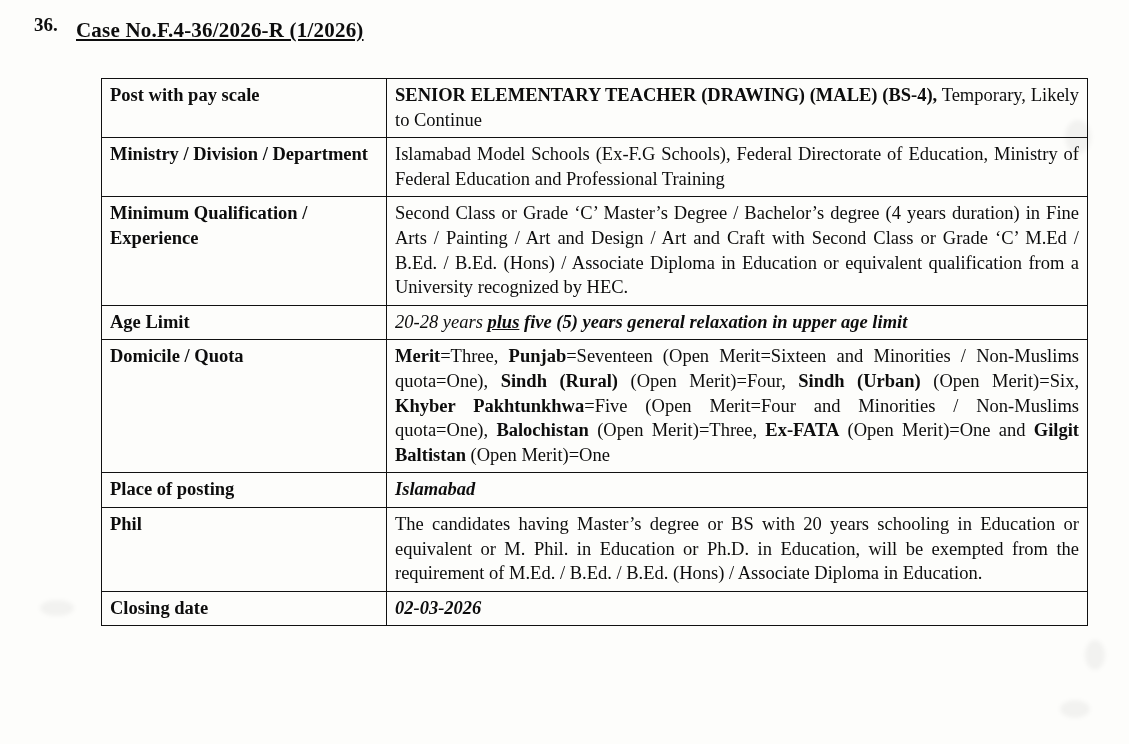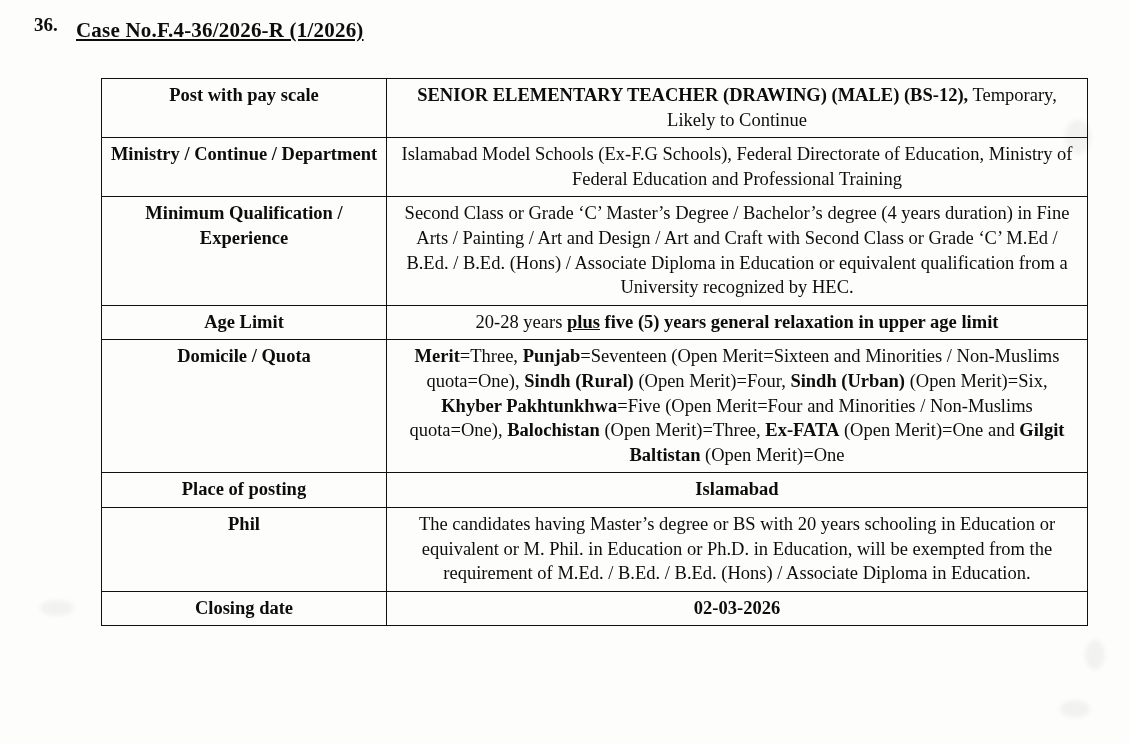--- a/index.html
+++ b/index.html
@@ -47,34 +47,33 @@
     width: 987px;
     border-collapse: collapse;
     table-layout: fixed;
   }
   table.vacancy td {
     border: 1.6px solid #111;
     vertical-align: top;
     padding: 4px 8px 5px 8px;
     font-size: 18.5px;
     line-height: 1.33;
-    text-align: center;
   }
   td.label {
     width: 268px;
     font-weight: 700;
     font-size: 18.5px;
   }
   td.value {
     text-align: justify;
     text-justify: inter-word;
   }
   .b { font-weight: 700; }
   .u { text-decoration: underline; }
-  .nowrapline { text-align: left; }
+  .nowrapline { text-align: left; font-style: italic; }
   
   .smudge {
     position: absolute;
     background: rgba(0,0,0,0.045);
     border-radius: 50%;
     filter: blur(2px);
   }
   .smudge.s1 { left: 1065px; top: 120px; width: 26px; height: 34px; }
   .smudge.s2 { left: 1085px; top: 640px; width: 20px; height: 30px; }
   .smudge.s3 { left: 40px; top: 600px; width: 34px; height: 16px; }
@@ -90,24 +89,24 @@
   <div class="smudge s3"></div>
   <div class="smudge s4"></div>
 
   <div class="item-number">36.</div>
   <div class="case-heading">Case No.F.4-36/2026-R (1/2026)</div>
 
   <table class="vacancy">
     <tbody>
       <tr>
         <td class="label">Post  with pay scale</td>
-        <td class="value"><span class="b">SENIOR  ELEMENTARY  TEACHER  (DRAWING)  (MALE) (BS-12),</span><span> Temporary, Likely to Continue</span></td>
+        <td class="value"><span class="b">SENIOR  ELEMENTARY  TEACHER  (DRAWING)  (MALE) (BS-4),</span><span> Temporary, Likely to Continue</span></td>
       </tr>
       <tr>
-        <td class="label">Ministry / Continue / Department</td>
+        <td class="label">Ministry / Division / Department</td>
         <td class="value">Islamabad Model Schools (Ex-F.G Schools), Federal Directorate of Education, Ministry of Federal Education and Professional Training</td>
       </tr>
       <tr>
         <td class="label">Minimum Qualification / Experience</td>
         <td class="value">Second Class or Grade ‘C’ Master’s Degree / Bachelor’s degree (4 years duration) in Fine Arts / Painting / Art and Design / Art and Craft with Second Class or Grade ‘C’ M.Ed / B.Ed. / B.Ed. (Hons) / Associate Diploma in Education or equivalent qualification from a University recognized by HEC.</td>
       </tr>
       <tr>
         <td class="label">Age Limit</td>
         <td class="value nowrapline"><span>20-28 years </span><span class="b u">plus</span><span class="b"> five (5) years general relaxation in upper age limit</span></td>
       </tr>

